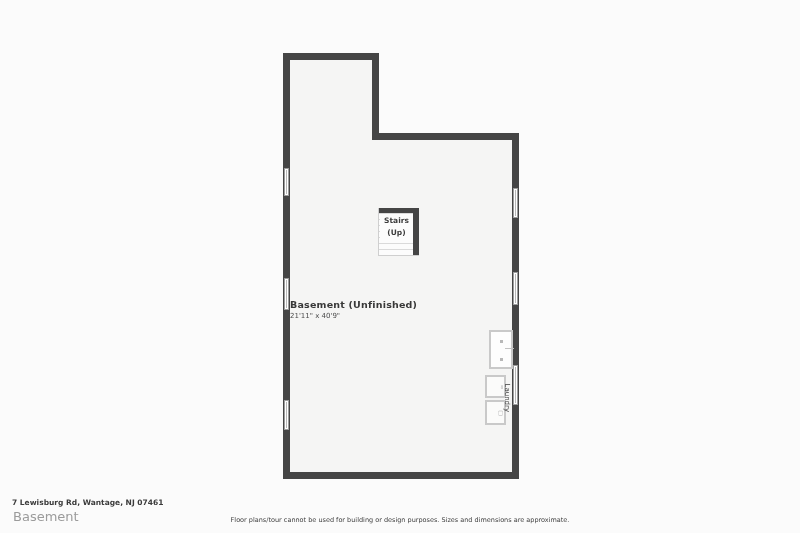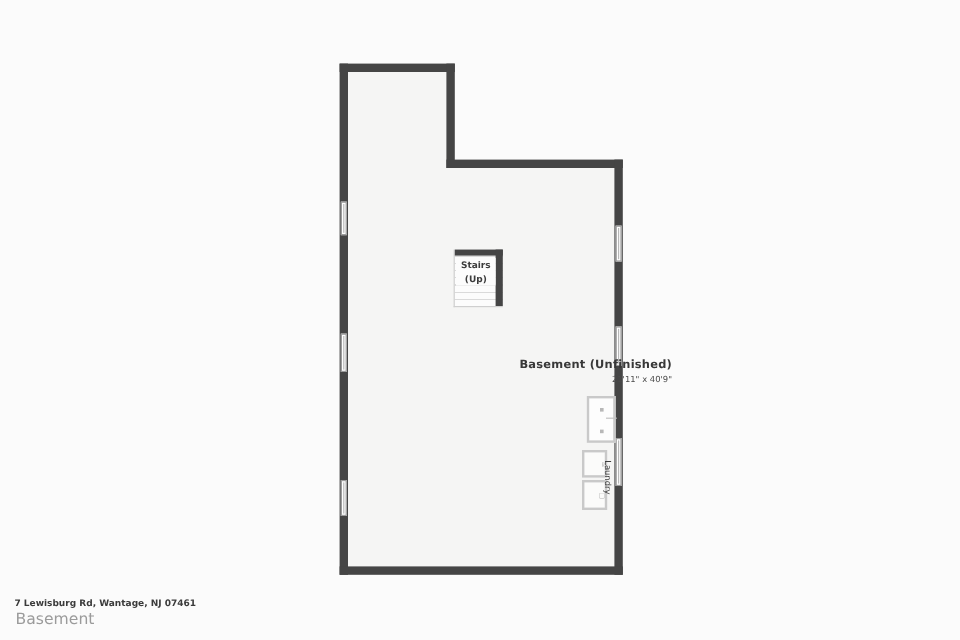--- a/index.html
+++ b/index.html
@@ -11,21 +11,21 @@
   .window::after{content:"";position:absolute;left:50%;top:1px;bottom:1px;width:1px;margin-left:-.5px;background:#b8b8b8;}
   
   .stairs{position:absolute;left:378px;top:208px;width:41px;height:48px;box-sizing:border-box;
           background:repeating-linear-gradient(to bottom,#fcfcfc 0 5px,#dadada 5px 6px);
           border-left:1px solid #cfcfcf;border-bottom:1px solid #cfcfcf;}
   .stairs .wt{position:absolute;left:0;top:0;right:0;height:5px;background:#454545;}
   .stairs .wr{position:absolute;right:0;top:0;bottom:0;width:6px;background:#454545;}
   .stairs-label{position:absolute;left:1px;right:6px;top:7px;text-align:center;
                 font-size:7.5px;font-weight:bold;line-height:1.55;color:#3d3d3d;background:#fcfcfc;}
   
-  .room-label{position:absolute;left:290px;top:299px;width:222px;text-align:right;padding-left:48px;}
+  .room-label{position:absolute;left:290px;top:299px;width:222px;text-align:left;}
   .room-name{font-size:9.5px;font-weight:600;color:#383838;letter-spacing:.2px;}
   .room-dims{font-size:7px;color:#4a4a4a;margin-top:2px;}
   
   .fixture{position:absolute;box-sizing:border-box;border:2px solid #c9c9c9;background:#fbfbfa;}
   .util{left:489px;top:330px;width:24px;height:39px;background:#fdfdfd;}
   .util .dot{position:absolute;left:9px;width:3px;height:3px;background:#b8b8b8;}
   .util-line{position:absolute;left:505px;top:348px;width:9px;height:1px;background:#c2c2c2;}
   .washer{left:485px;top:375px;width:21px;height:23px;}
   .dryer{left:485px;top:400px;width:21px;height:25px;}
   .appl-icon{position:absolute;right:0px;top:50%;transform:translateY(-50%) rotate(90deg);
@@ -83,14 +83,15 @@
   <div class="fixture washer">
     <span class="appl-icon">≈</span>
   </div>
   <div class="fixture dryer">
     <span class="appl-icon">▢</span>
   </div>
   <div class="laundry-label">Laundry</div>
 
   <div class="addr">7 Lewisburg Rd, Wantage, NJ 07461</div>
   <div class="floor-name">Basement</div>
+  <div class="disclaimer">Floor plans/tour cannot be used for building or design purposes. Sizes and dimensions are approximate.</div>
 
 </div>
 
 </body></html>

